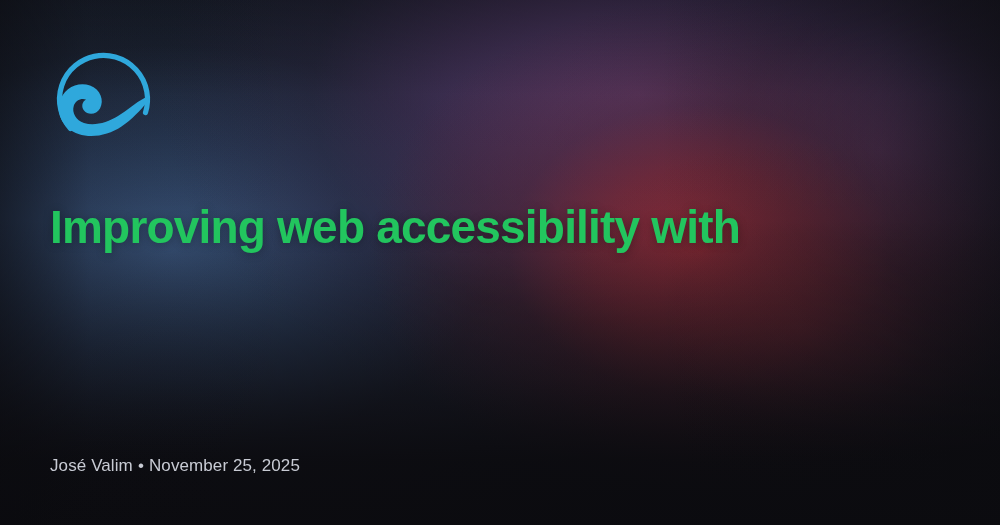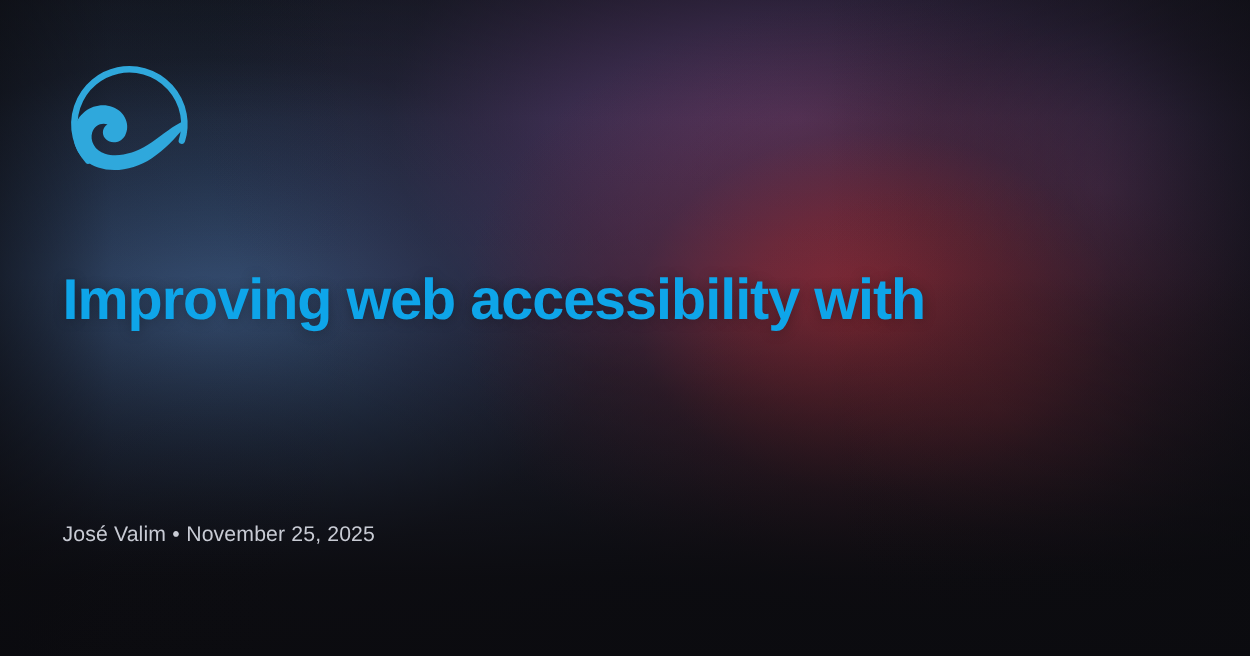--- a/index.html
+++ b/index.html
@@ -116,36 +116,36 @@
     left: 50px;
     top: 50px;
     width: 106px;
     height: 96px;
   }
   .logo svg { display: block; width: 100%; height: 100%; }
 
   .headline {
     position: absolute;
     left: 50px;
-    top: 210px;
+    top: 198px;
     width: 790px;
     margin: 0;
-    color: #0ea5e9;
+    color: #22c55e;
     font-size: 46px;
     font-weight: 700;
     line-height: 58px;
     letter-spacing: -0.8px;
     text-shadow: 0 1px 10px rgba(0, 0, 0, 0.30);
   }
   .headline .line { display: block; white-space: nowrap; }
 
   .byline {
     position: absolute;
     left: 50px;
-    top: 418px;
+    top: 456px;
     color: #c8cbd4;
     font-size: 17px;
     font-weight: 400;
     letter-spacing: 0.1px;
     white-space: nowrap;
   }
   .byline .sep { margin: 0 5px; }
 </style>
 </head>
 <body>

